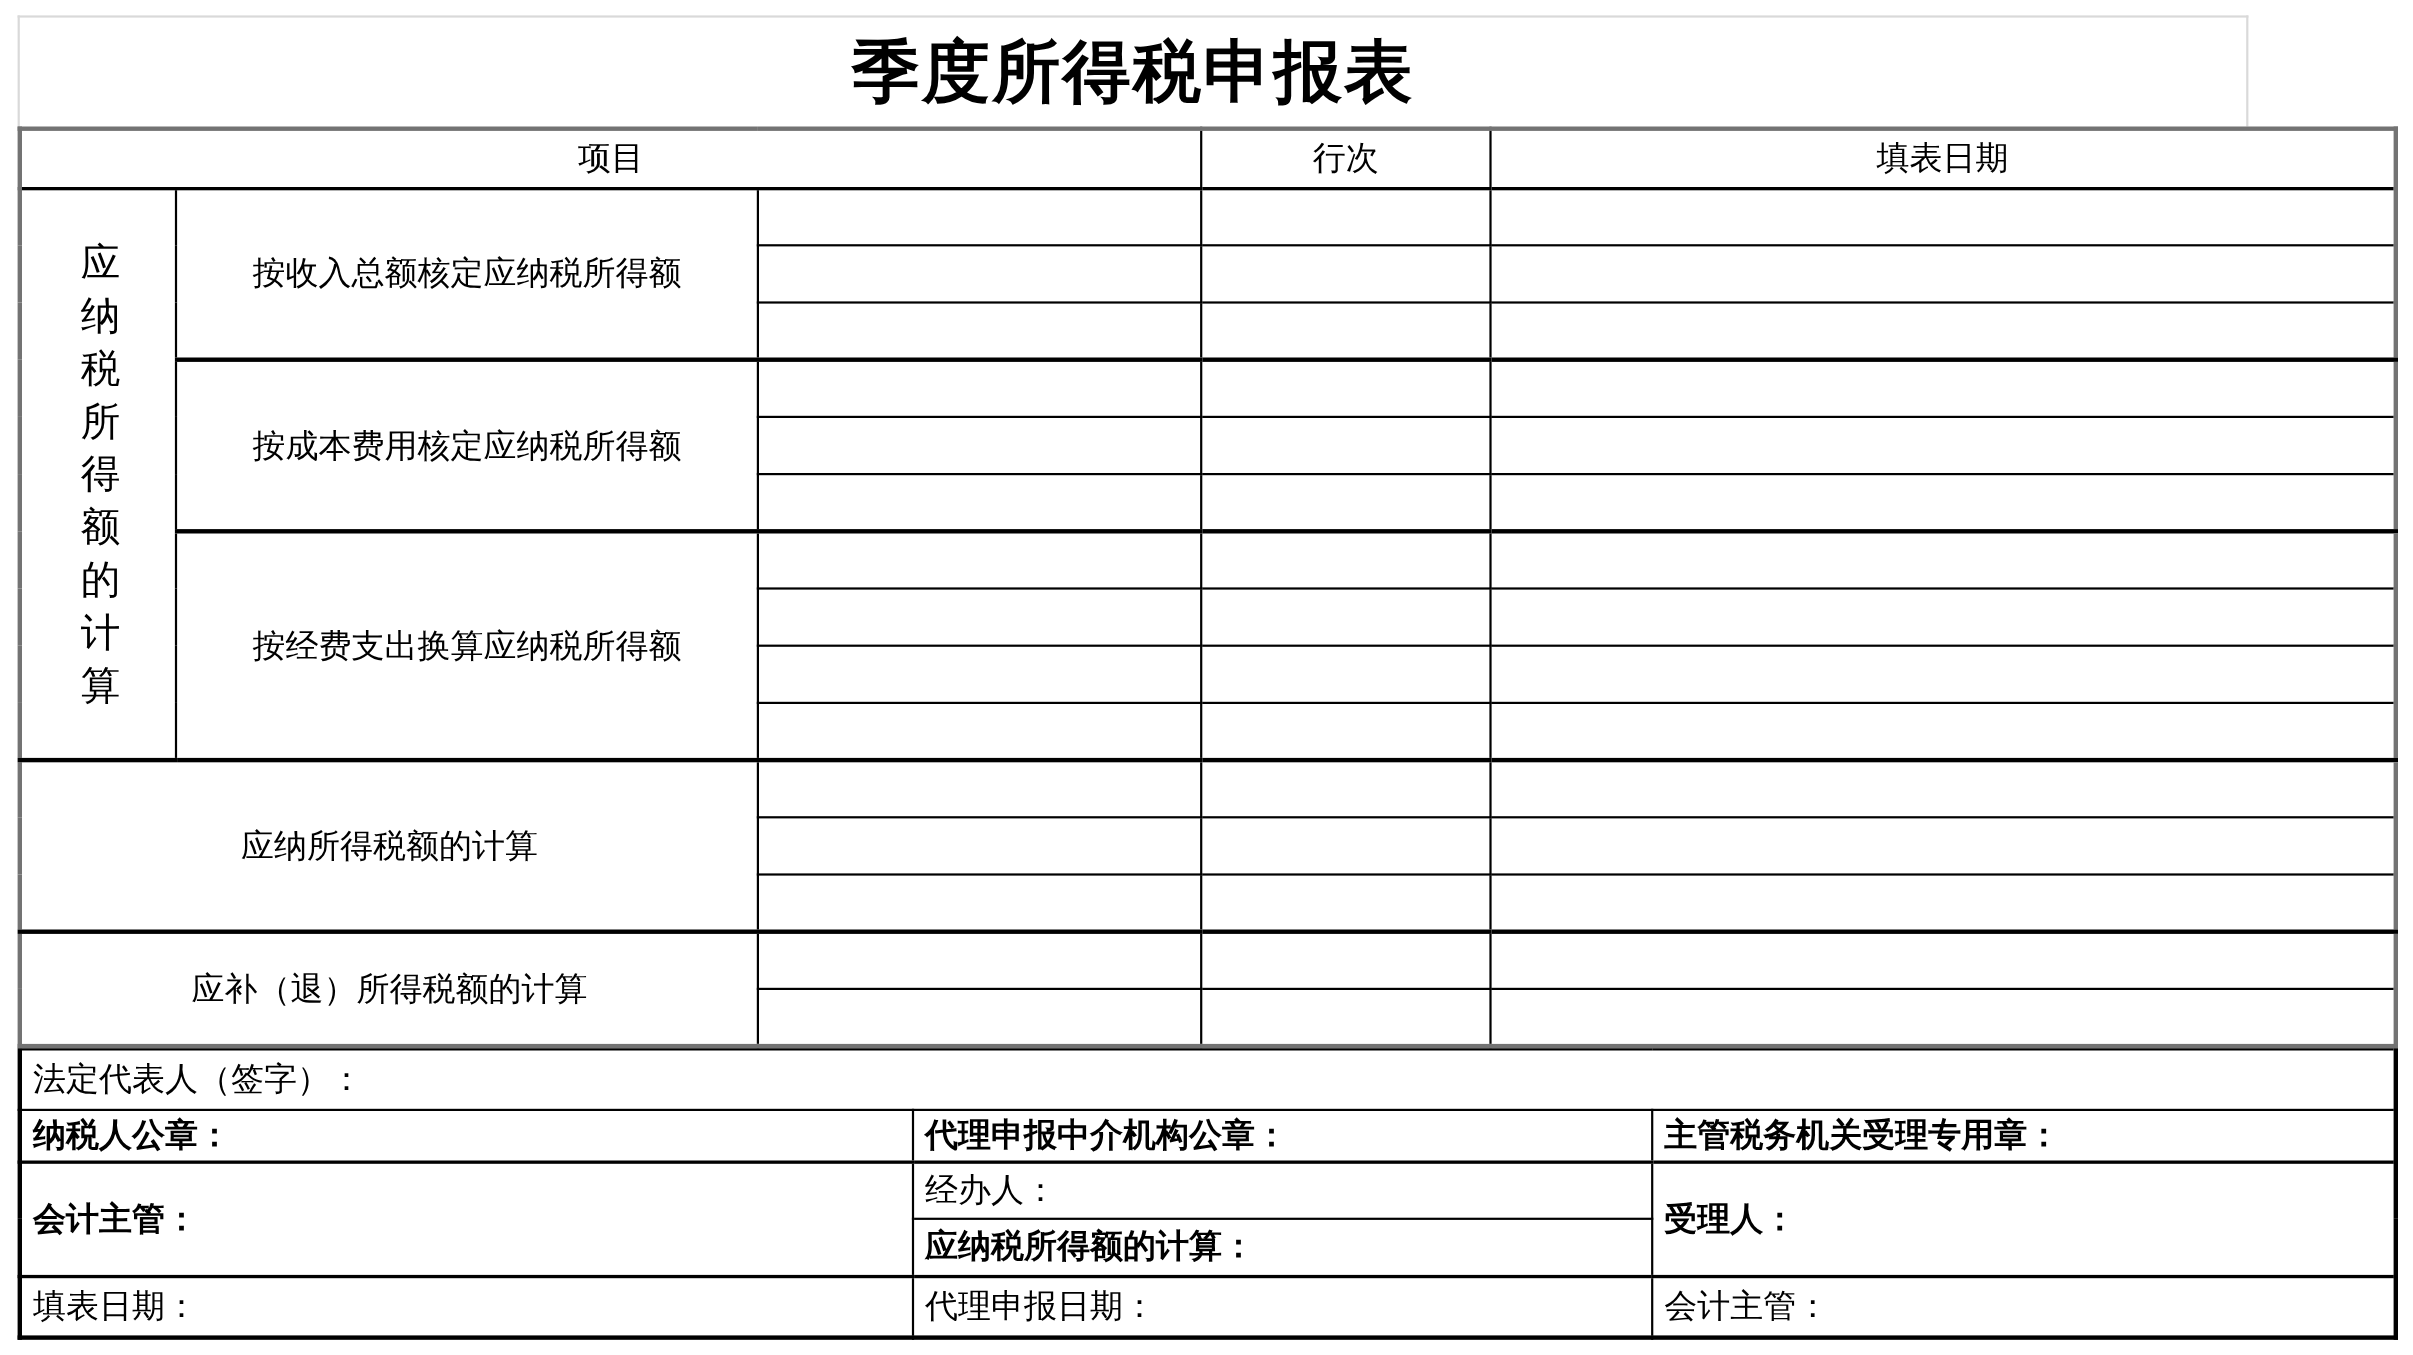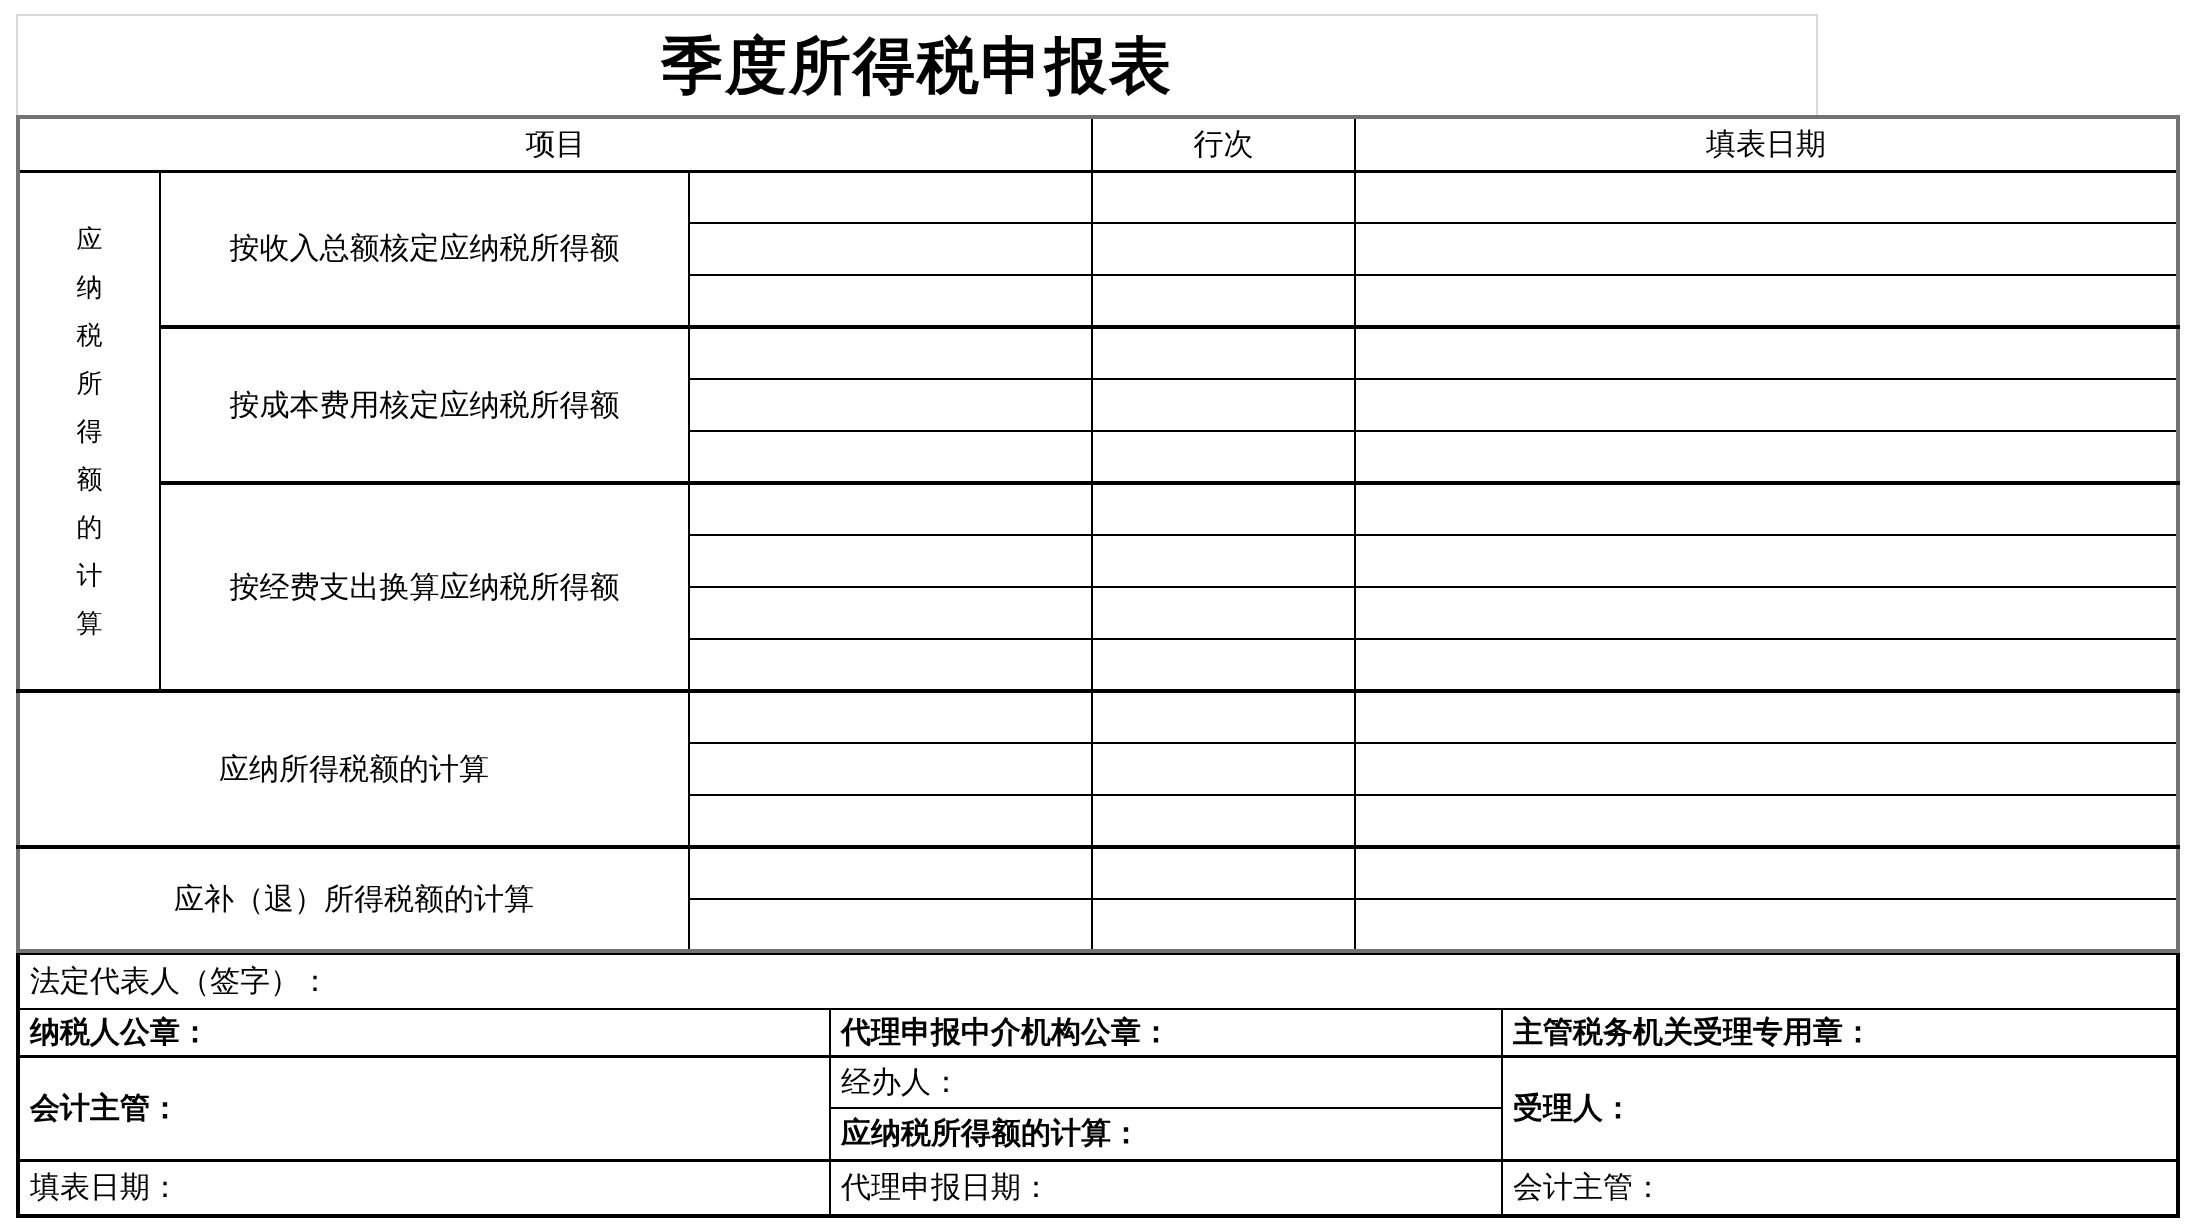--- a/index.html
+++ b/index.html
@@ -14,21 +14,21 @@
   }
   #page {
     position: absolute;
     left: 16px;
     top: 14px;
     width: 2160px;
   }
   
   #title-box {
     box-sizing: border-box;
-    width: 1802px;
+    width: 2028px;
     height: 101px;
     border-top: 2px solid #d9d9d9;
     border-left: 2px solid #d9d9d9;
     border-right: 2px solid #d9d9d9;
     display: flex;
     align-items: center;
     justify-content: center;
   }
   #title-box h1 {
     margin: 0;
@@ -71,21 +71,21 @@
   
   td.glabel {
     text-align: center;
     vertical-align: middle;
   }
   
   td.vcell { vertical-align: middle; }
   .vtext {
     width: 32px;
     margin: 0 auto;
-    font-size: 26px;
+    font-size: 36px;
     line-height: 48px;
     word-break: break-all;
     text-align: center;
   }
   
   #footer-table td {
     text-align: left;
     padding-left: 10px;
   }
   tr.fr1 { height: 55px; }

